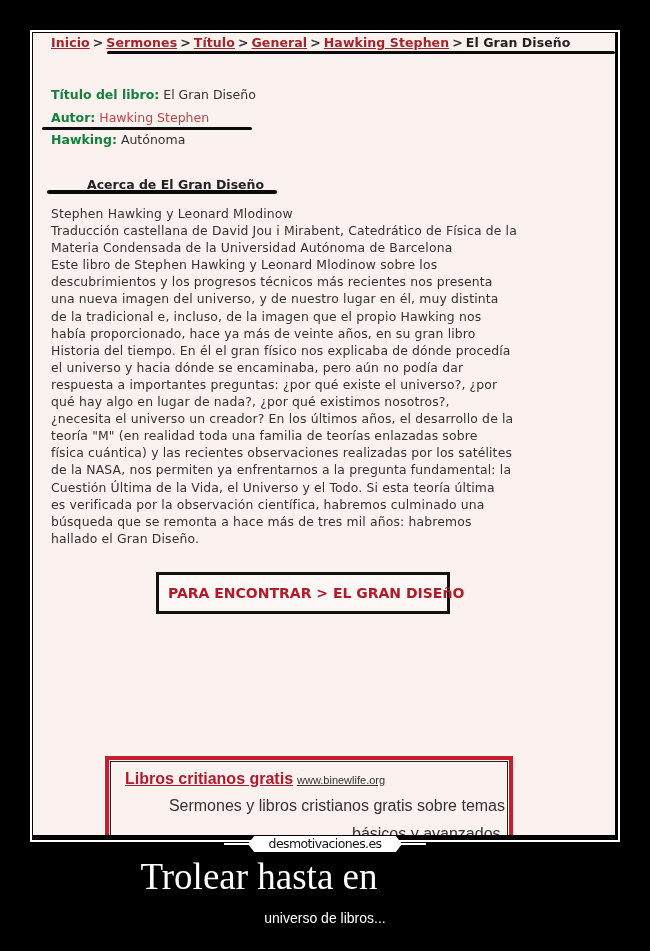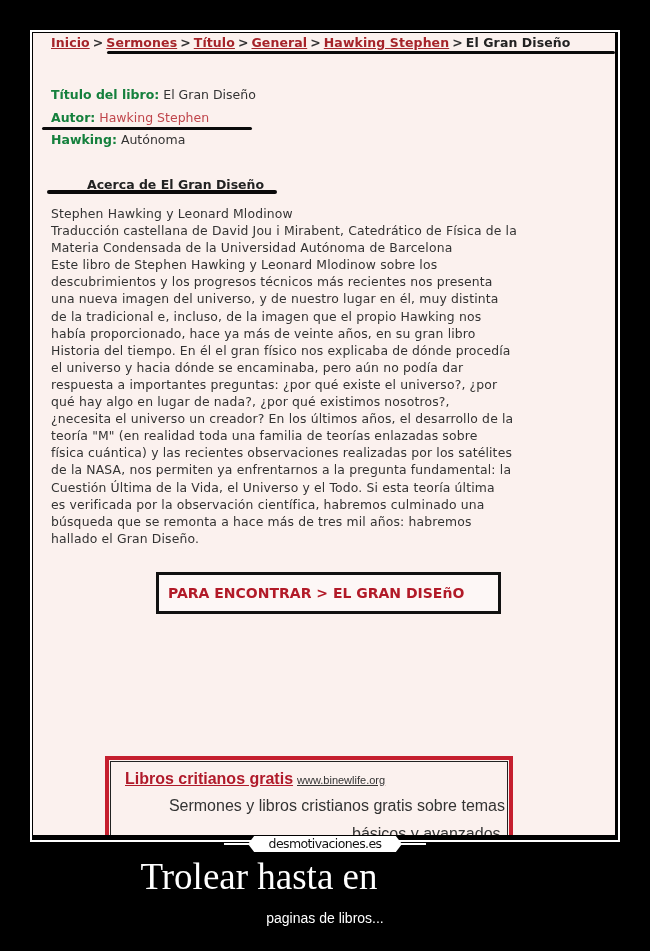--- a/index.html
+++ b/index.html
@@ -87,21 +87,21 @@
       font-size: 12.4px;
       line-height: 17.1px;
       color: #333333;
       white-space: pre-line;
       letter-spacing: 0.15px;
     }
     .find-box {
       position: absolute;
       left: 123px;
       top: 539px;
-      width: 345px;
+      width: 294px;
       height: 42px;
       border: 3px solid #111111;
       background: #fdf7f6;
       box-sizing: border-box;
     }
     .find-text {
       position: absolute;
       left: 9px;
       top: 10px;
       font-size: 14px;
@@ -271,13 +271,13 @@
   </div>
 </div>
 
 <div class="logo-wrap">
   <div class="logo-line" style="left:224px; width:30px;"></div>
   <div class="logo-line" style="left:396px; width:30px;"></div>
   <div class="logo">desmotivaciones.es</div>
 </div>
 
 <div class="headline">Trolear hasta en</div>
-<div class="subline">paginas de libros...</div>
+<div class="subline">universo de libros...</div>
 
 </body></html>

